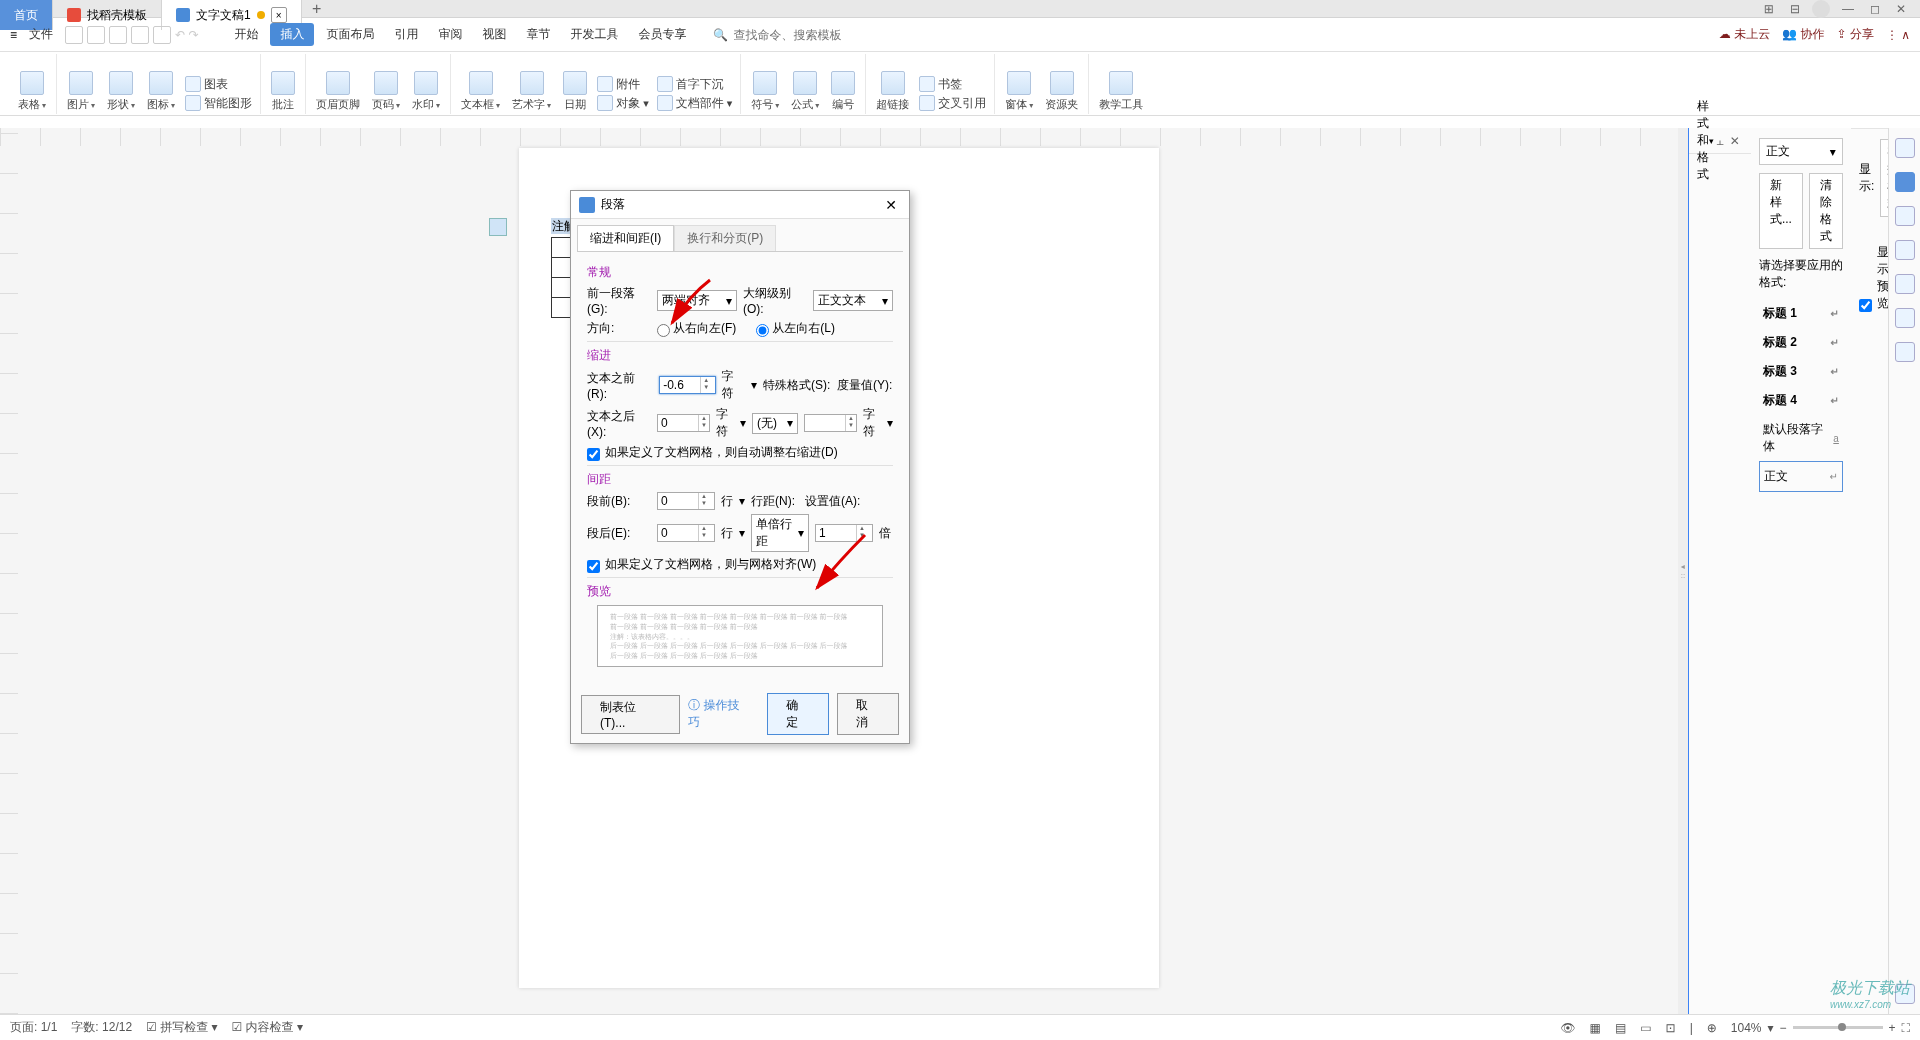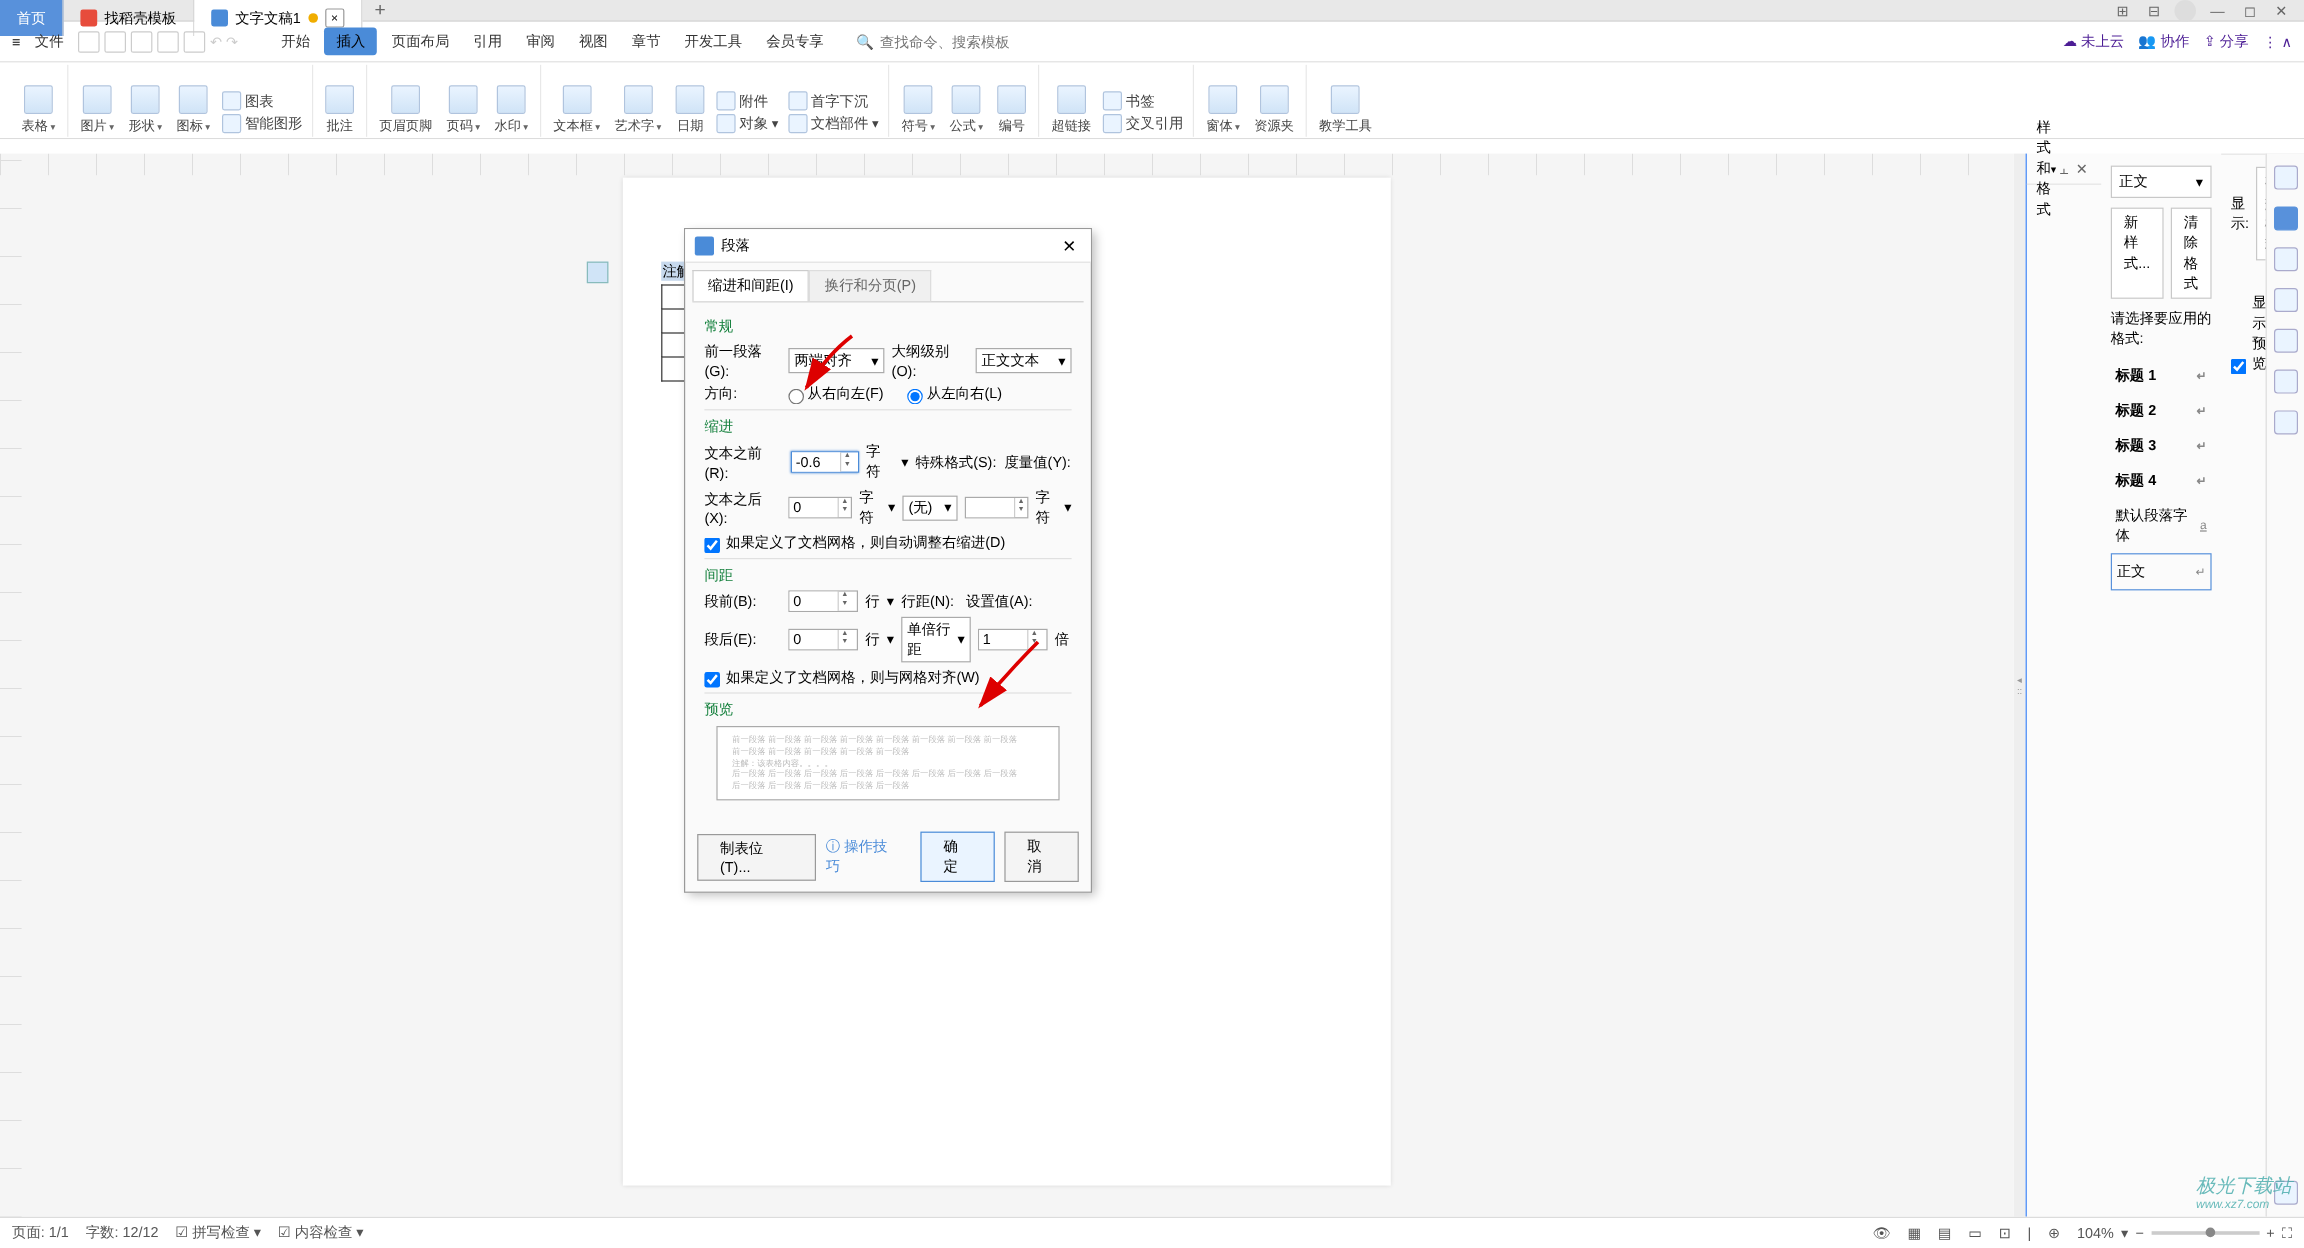--- a/index.html
+++ b/index.html
@@ -9,24 +9,24 @@
 .tab.home{background:#5891db;color:#fff}
 .tab.active{background:#fff}
 .tab .close{width:16px;height:16px;display:inline-flex;align-items:center;justify-content:center;border:1px solid #999;border-radius:2px;font-size:10px}
 .tab .dot{width:8px;height:8px;background:#f0ad00;border-radius:50%}
 .tab-plus{width:30px;display:flex;align-items:center;justify-content:center;font-size:16px;color:#666}
 .tab-spacer{flex:1}
 .win-icons{display:flex;align-items:center;gap:8px;padding-right:10px;color:#666}
 .win-icons span{padding:2px 4px}
 .menu-bar{height:34px;display:flex;align-items:center;padding:0 10px;gap:4px;border-bottom:1px solid #e0e0e0}
 .menu-bar .mi{padding:2px 8px;cursor:pointer;color:#333}
-.menu-bar .mi.active{background:#4a8bd8;color:#000000;border-radius:3px;padding:3px 10px}
+.menu-bar .mi.active{background:#4a8bd8;color:#ffffff;border-radius:3px;padding:3px 10px}
 .menu-bar .search{margin-left:15px;display:flex;align-items:center;gap:5px;color:#888}
 .menu-bar .search input{border:none;outline:none;color:#888;width:120px}
-.menu-bar .right{margin-left:auto;display:flex;align-items:center;gap:12px;color:#4c1d95}
+.menu-bar .right{margin-left:auto;display:flex;align-items:center;gap:12px;color:#7f1d1d}
 .ribbon{height:64px;display:flex;align-items:center;padding:0 8px;border-bottom:1px solid #dcdcdc;gap:0}
 .rgroup{display:flex;align-items:flex-end;height:60px;padding:0 6px;border-right:1px solid #e8e8e8;gap:4px}
 .rbtn{display:flex;flex-direction:column;align-items:center;justify-content:flex-end;padding:2px 4px;gap:2px;cursor:pointer;min-width:32px}
 .rbtn .ic{width:24px;height:24px;border:1px solid #b0c4de;background:linear-gradient(#eaf4ff,#d0e4f7);border-radius:2px}
 .rbtn .lbl{font-size:11px;color:#444;white-space:nowrap}
 .rbtn .dd::after{content:"▾";font-size:8px;color:#666;margin-left:2px}
 .rsmall{display:flex;flex-direction:column;gap:2px;padding:2px}
 .rsmall .row{display:flex;align-items:center;gap:3px;font-size:11px;color:#444;cursor:pointer}
 .rsmall .ic2{width:16px;height:16px;border:1px solid #b0c4de;background:#eaf4ff;border-radius:2px}
 .workspace{position:absolute;top:128px;left:0;right:0;bottom:26px;display:flex}
@@ -61,21 +61,21 @@
 .status .slider{width:90px;height:3px;background:#ccc;position:relative}
 .status .slider::after{content:"";position:absolute;width:8px;height:8px;background:#888;border-radius:50%;top:-3px;left:50%}
 .dialog{position:absolute;left:570px;top:190px;width:340px;background:#fafafa;border:1px solid #999;box-shadow:3px 3px 8px rgba(0,0,0,.25);z-index:100}
 .dlg-title{height:28px;background:#fff;display:flex;align-items:center;padding:0 8px;border-bottom:1px solid #e0e0e0;gap:6px}
 .dlg-title .ic3{width:16px;height:16px;background:#4a8bd8;border-radius:2px}
 .dlg-title .cls{margin-left:auto;font-size:14px;padding:0 4px}
 .dlg-tabs{display:flex;padding:6px 6px 0}
 .dlg-tab{padding:4px 12px;border:1px solid #ccc;border-bottom:none;background:#fff;font-size:12px;cursor:pointer}
 .dlg-tab.inactive{background:#f0f0f0;color:#666;border-color:#ddd}
 .dlg-body{border-top:1px solid #ccc;margin:0 6px 6px;padding:7px 10px;background:#fafafa}
-.section-lbl{font-size:12px;color:#15803d;margin:5px 0 4px}
+.section-lbl{font-size:12px;color:#a21caf;margin:5px 0 4px}
 .frow{display:flex;align-items:center;gap:6px;margin:4px 0;font-size:12px}
 .frow label{min-width:64px}
 .sel2{border:1px solid #aaa;background:#fff;padding:1px 4px;display:flex;justify-content:space-between;align-items:center}
 .sel2.w90{width:90px}
 .sel2.w60{width:58px}
 .num-inp{display:flex;border:1px solid #aaa;background:#fff;width:58px}
 .num-inp input{border:none;outline:none;width:40px;padding:1px 3px;font-size:12px}
 .num-inp.hl{border-color:#4a8bd8;box-shadow:0 0 2px #4a8bd8}
 .num-inp .spn{display:flex;flex-direction:column;font-size:6px;line-height:7px;border-left:1px solid #ccc;padding:0 2px;color:#666}
 .radio{display:flex;align-items:flex-end;gap:3px;margin-right:14px}

